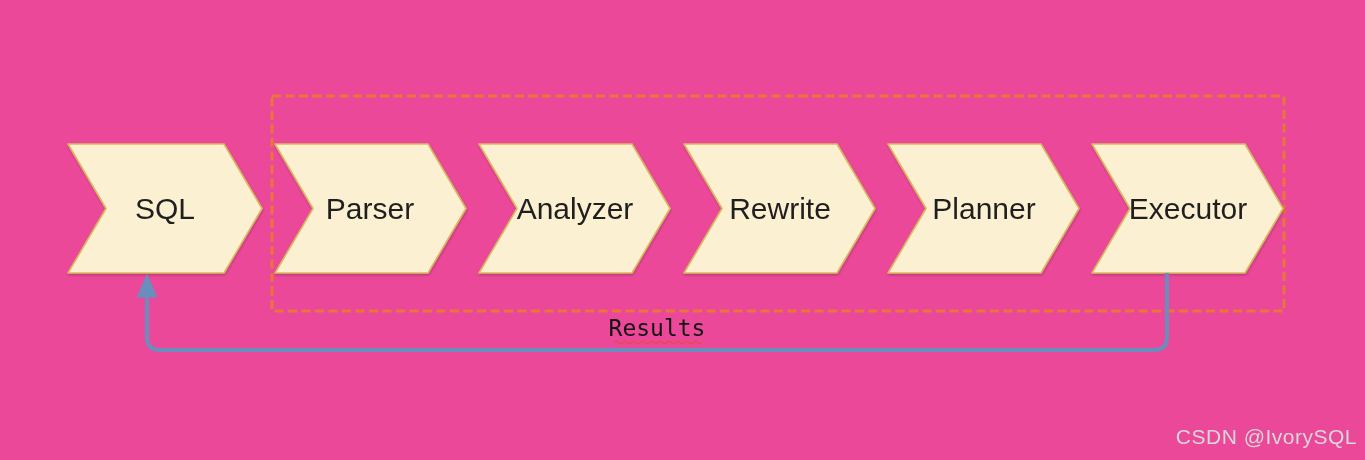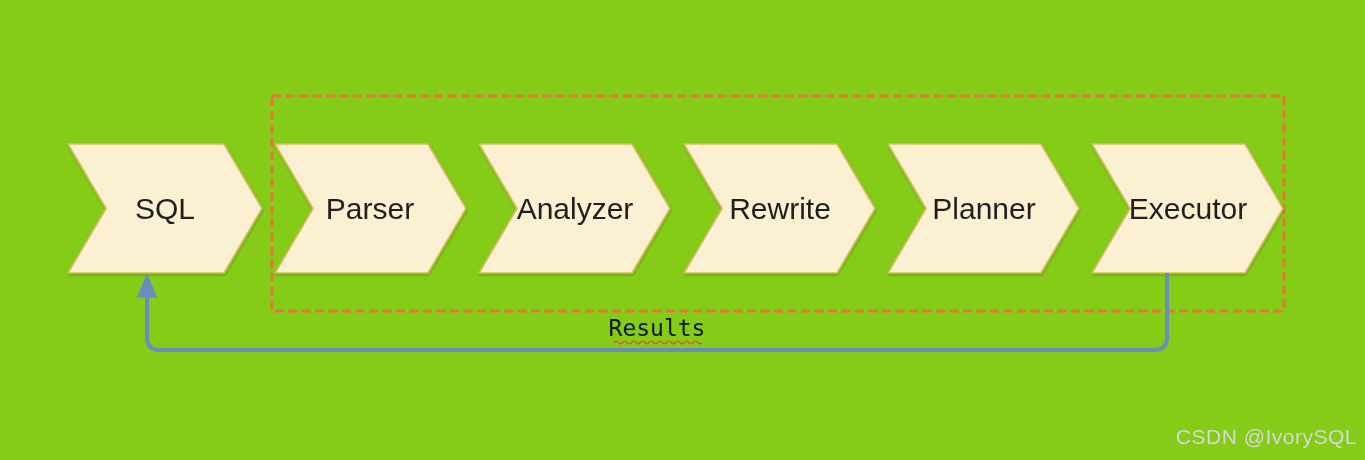--- a/index.html
+++ b/index.html
@@ -4,21 +4,21 @@
 <style>
   html, body {
     margin: 0;
     padding: 0;
     background: #ffffff;
   }
   .canvas {
     position: relative;
     width: 1365px;
     height: 460px;
-    background: #84cc16;
+    background: #ec4899;
     overflow: hidden;
     font-family: "Liberation Sans", sans-serif;
   }
   svg { display: block; }
   .chev {
     stroke-width: 1.6;
     stroke-linejoin: round;
     filter: url(#softShadow);
   }
   .stage-label {

